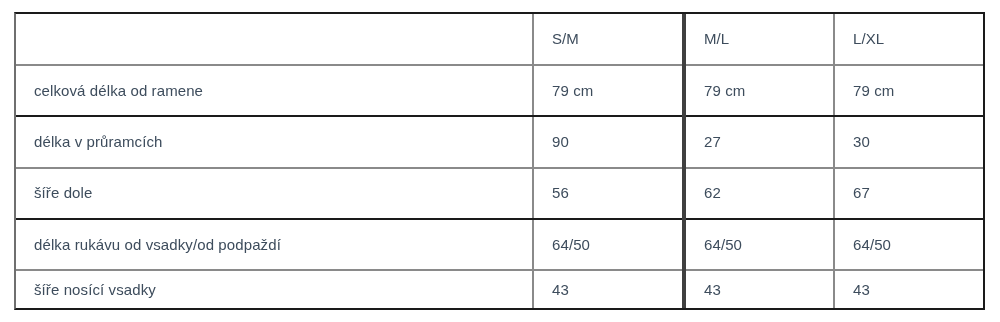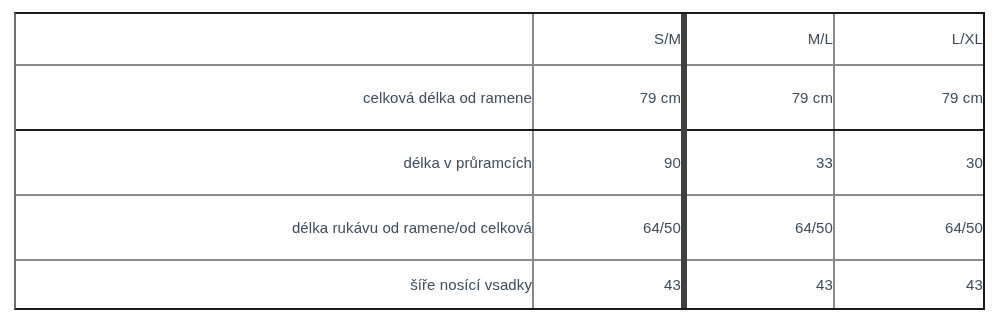--- a/index.html
+++ b/index.html
@@ -32,40 +32,40 @@
     width: 100%;
     height: 100%;
     border-collapse: collapse;
     table-layout: fixed;
   }
 
   table.size-table td,
   table.size-table th {
     padding: 0 0 0 18px;
     margin: 0;
-    text-align: right;
+    text-align: left;
     vertical-align: middle;
     font-weight: normal;
     font-size: 15px;
     line-height: 1.2;
     color: #3d4c5c;
     letter-spacing: 0.1px;
     white-space: nowrap;
     overflow: hidden;
   }
 
   
   col.c-label { width: 517px; }
   col.c-size1 { width: 151px; }
   col.c-size2 { width: 150px; }
   col.c-size3 { width: 149px; }
 
   
   .v-gray  { border-left: 2px solid #8a8a8a; }
-  .v-dark  { border-left: 6px solid #404040; }
+  .v-dark  { border-left: 4px solid #404040; }
 
   
   tr.sep-gray > td,
   tr.sep-gray > th { border-bottom: 2px solid #8a8a8a; }
   tr.sep-dark > td,
   tr.sep-dark > th { border-bottom: 2px solid #1a1a1a; }
 
   
   tr.r-head { height: 51px; }
   tr.r-body { height: 49px; }
@@ -93,25 +93,31 @@
     <tbody>
       <tr class="r-body sep-dark">
         <td>celková délka od ramene</td>
         <td class="v-gray">79 cm</td>
         <td class="v-dark">79 cm</td>
         <td class="v-gray">79 cm</td>
       </tr>
       <tr class="r-body sep-gray">
         <td>délka v průramcích</td>
         <td class="v-gray">90</td>
-        <td class="v-dark">33</td>
+        <td class="v-dark">27</td>
         <td class="v-gray">30</td>
       </tr>
+      <tr class="r-body sep-dark">
+        <td>šíře dole</td>
+        <td class="v-gray">56</td>
+        <td class="v-dark">62</td>
+        <td class="v-gray">67</td>
+      </tr>
       <tr class="r-body sep-gray">
-        <td>délka rukávu od ramene/od celková</td>
+        <td>délka rukávu od vsadky/od podpaždí</td>
         <td class="v-gray">64/50</td>
         <td class="v-dark">64/50</td>
         <td class="v-gray">64/50</td>
       </tr>
       <tr class="r-last">
         <td>šíře nosící vsadky</td>
         <td class="v-gray">43</td>
         <td class="v-dark">43</td>
         <td class="v-gray">43</td>
       </tr>

